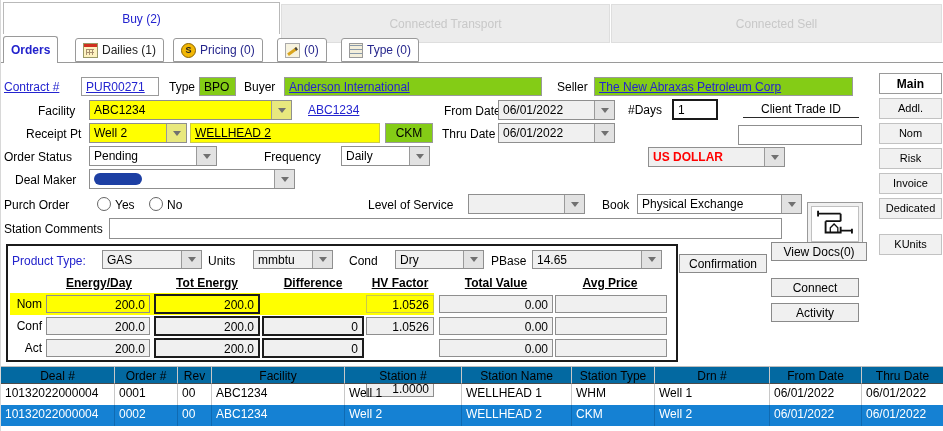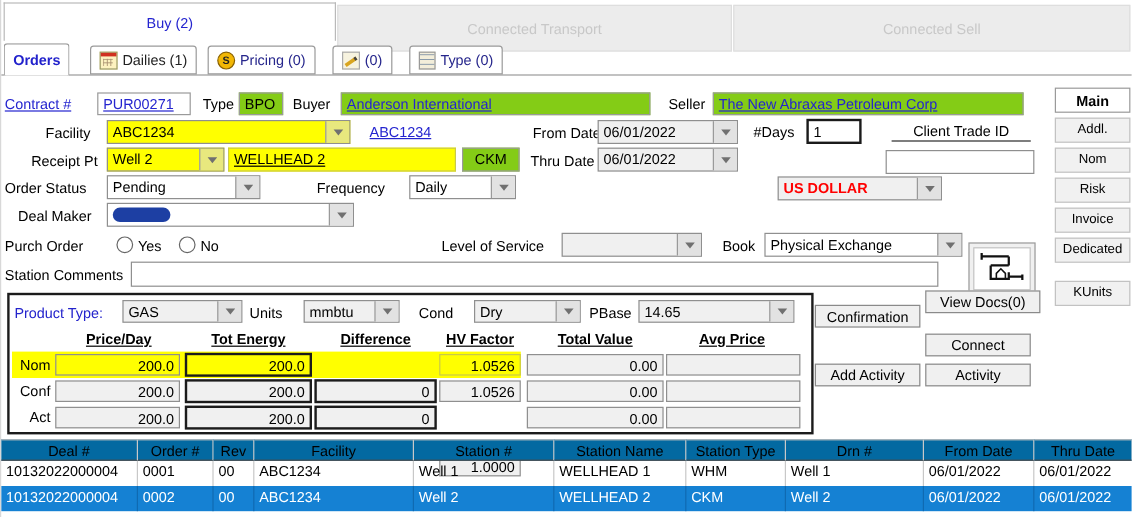--- a/index.html
+++ b/index.html
@@ -229,21 +229,21 @@
     <div class="combo gray" style="left:387px;top:4px;width:89px;height:19px;">
       <span class="cv">Dry</span>
       <span class="ca"></span>
     </div>
     <span class="rel" style="left:483px;top:8px;">PBase</span>
     <div class="combo gray" style="left:524px;top:4px;width:130px;height:19px;">
       <span class="cv">14.65</span>
       <span class="ca"></span>
     </div>
 
-    <div class="phead" style="left:38px;top:30px;width:106px;">Price/Day</div>
+    <div class="phead" style="left:38px;top:30px;width:106px;">Energy/Day</div>
     <div class="phead" style="left:146px;top:30px;width:106px;">Tot Energy</div>
     <div class="phead" style="left:254px;top:30px;width:102px;">Difference</div>
     <div class="phead" style="left:356px;top:30px;width:72px;">HV Factor</div>
     <div class="phead" style="left:431px;top:30px;width:114px;">Total Value</div>
     <div class="phead" style="left:546px;top:30px;width:112px;">Avg Price</div>
 
     <div class="ystrip" style="left:2px;top:47px;width:424px;height:22px;"></div>
 
     <span class="rowlab" style="left:2px;top:51px;">Nom</span>
     <div class="numf yel" style="left:38px;top:49px;width:104px;height:18px;">200.0</div>
@@ -265,21 +265,20 @@
     <div class="numf dark" style="left:146px;top:92px;width:106px;height:20px;">200.0</div>
     <div class="numf dark" style="left:254px;top:92px;width:102px;height:20px;">0</div>
     <div class="numf" style="left:358px;top:93px;width:68px;height:18px;margin-top:40px;">1.0000</div>
     <div class="numf" style="left:431px;top:93px;width:114px;height:18px;">0.00</div>
     <div class="numf" style="left:547px;top:93px;width:112px;height:18px;"></div>
   </div>
 
   <div class="btn" style="left:678px;top:254px;width:88px;height:19px;">Confirmation</div>
   <div class="btn" style="left:770px;top:242px;width:96px;height:19px;">View Docs(0)</div>
   <div class="btn" style="left:770px;top:278px;width:88px;height:19px;">Connect</div>
-  <div class="btn" style="left:678px;top:303px;width:88px;height:19px;">Add Activity</div>
   <div class="btn" style="left:770px;top:303px;width:88px;height:19px;">Activity</div>
 
   <div class="side-tab active" style="top:73px;">Main</div>
   <div class="side-tab" style="top:98px;">Addl.</div>
   <div class="side-tab" style="top:123px;">Nom</div>
   <div class="side-tab" style="top:148px;">Risk</div>
   <div class="side-tab" style="top:173px;">Invoice</div>
   <div class="side-tab" style="top:198px;">Dedicated</div>
   <div class="side-tab" style="top:223px;margin-top:11px;">KUnits</div>
 

